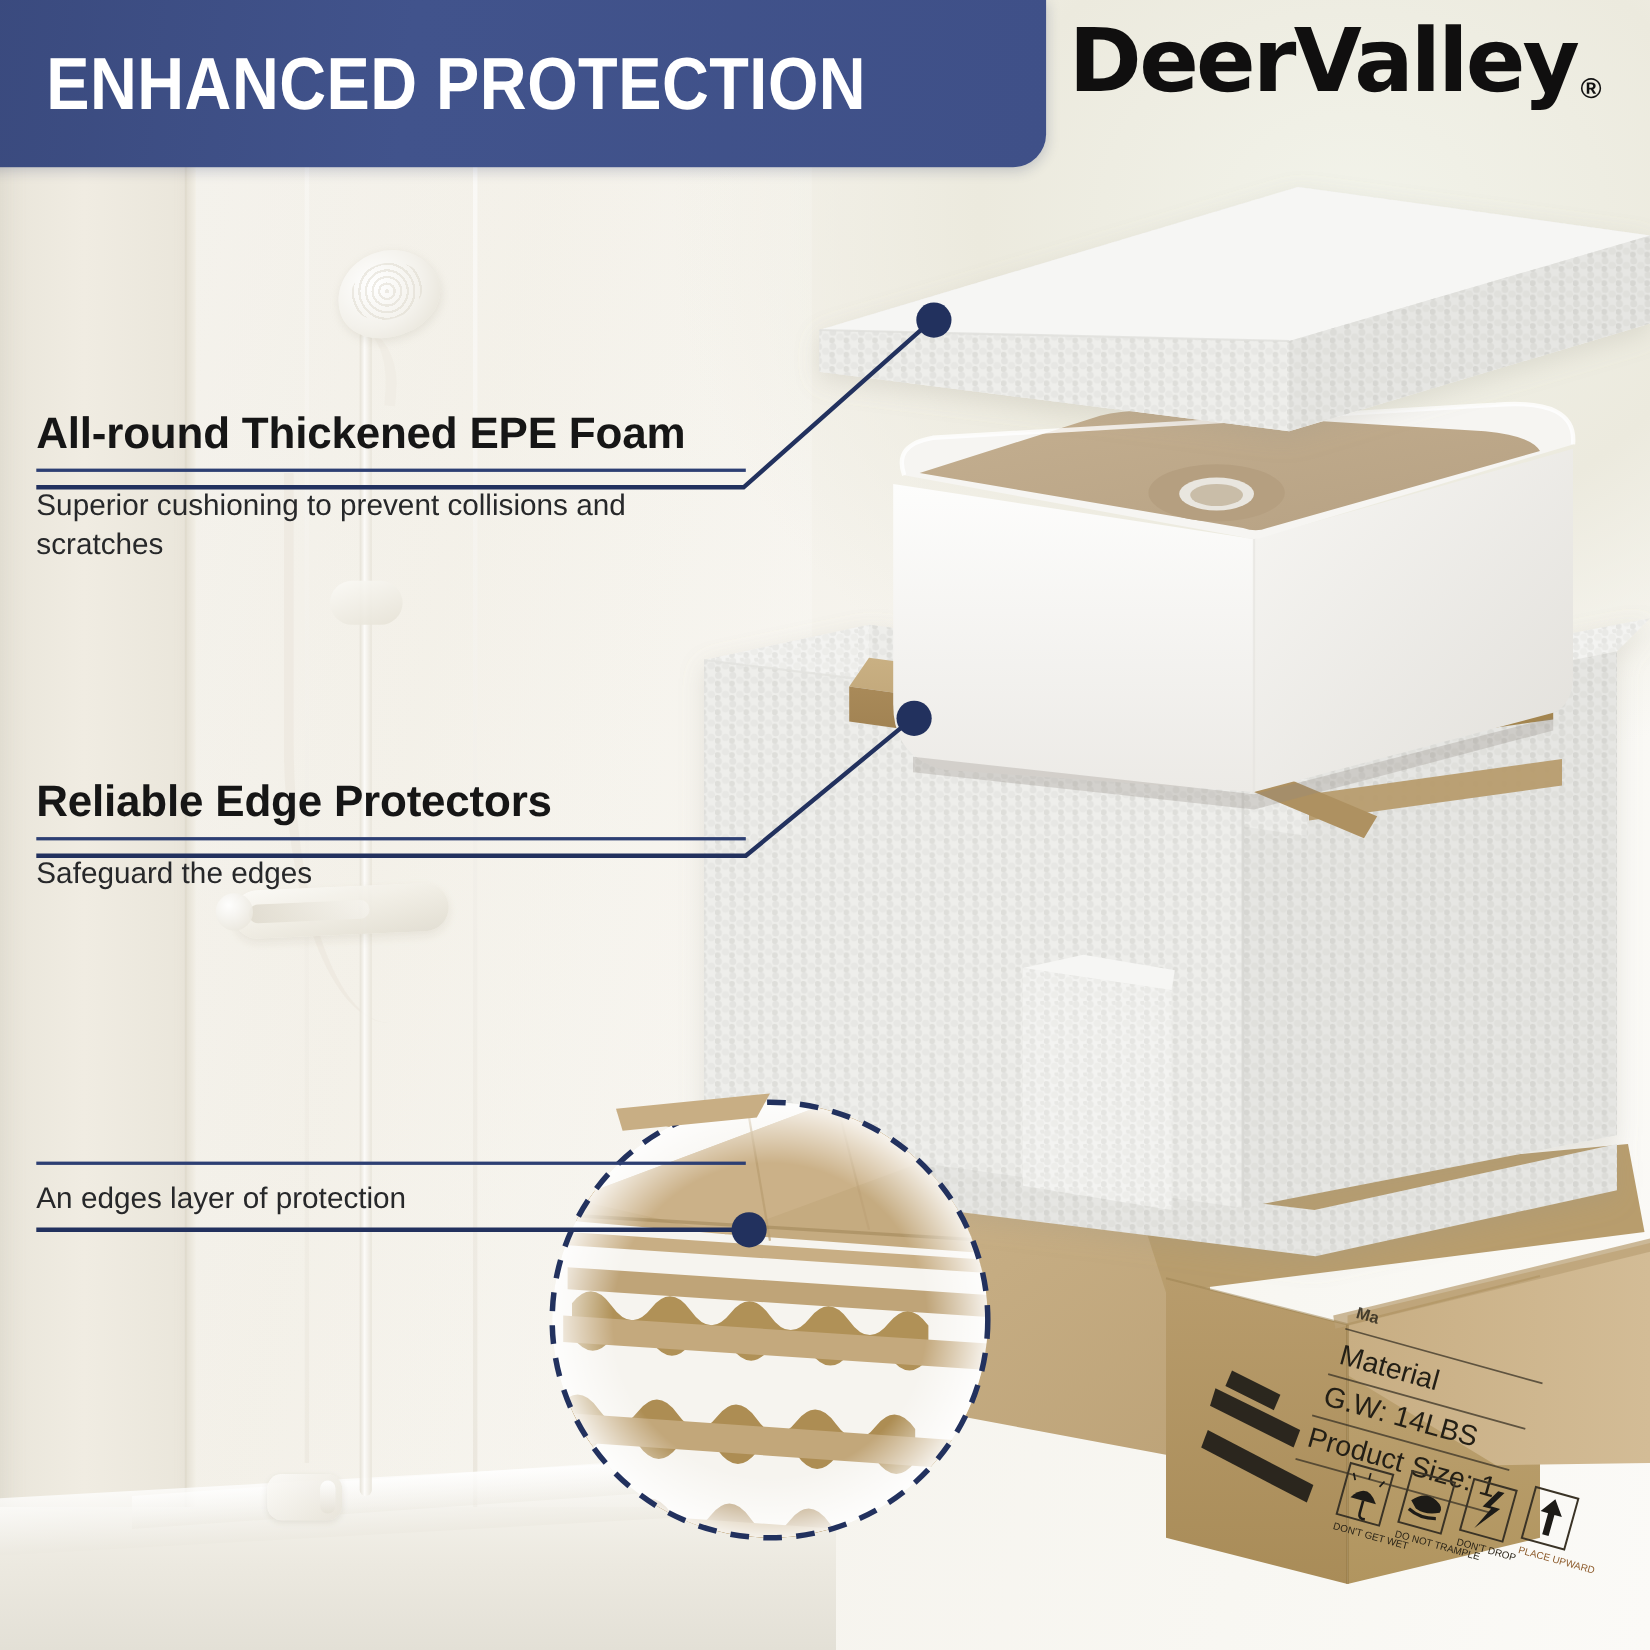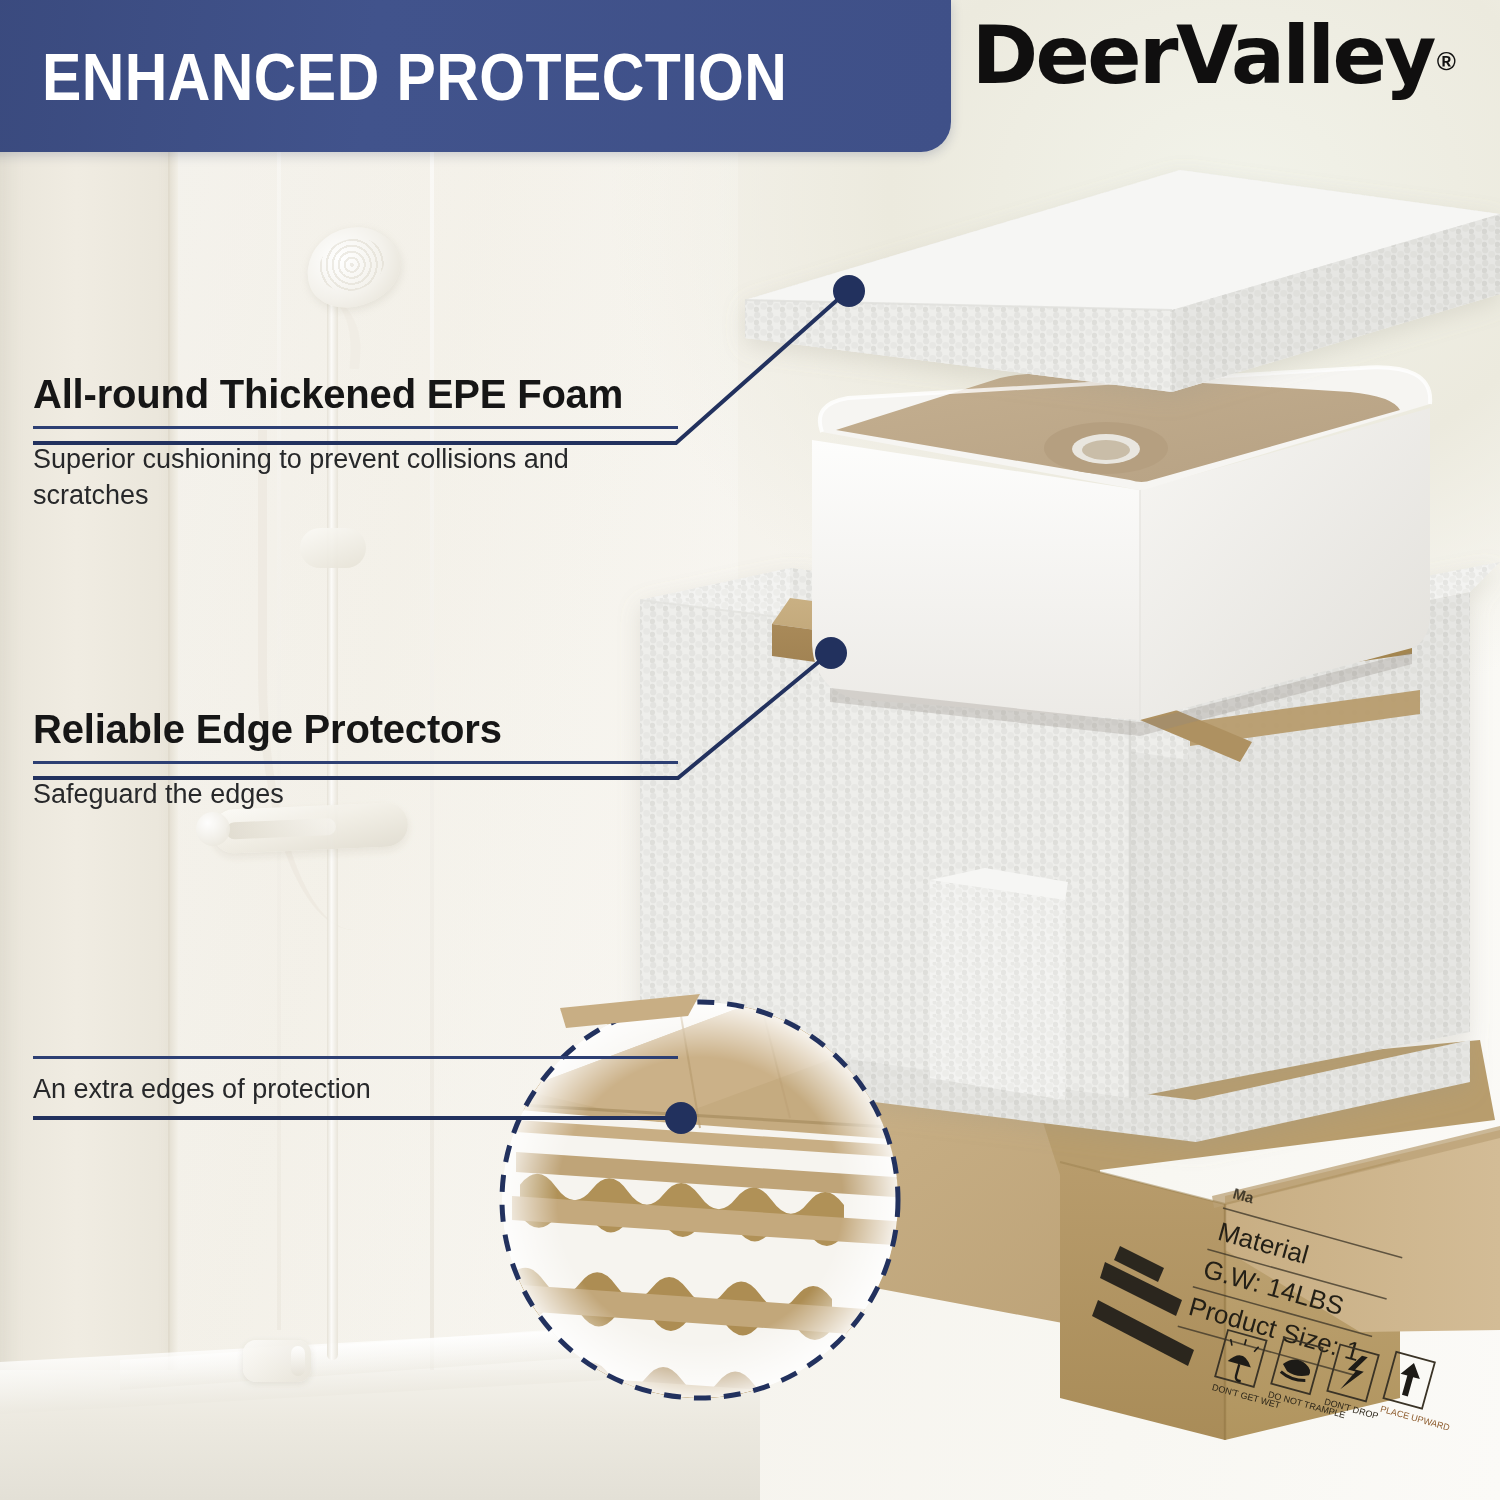--- a/index.html
+++ b/index.html
@@ -132,21 +132,21 @@
     font-family:"Liberation Sans Narrow","Liberation Sans",sans-serif;
     font-weight:700;
     font-size:67px;
     letter-spacing:.5px;
     transform:scaleX(.88);
     transform-origin:left center;
     white-space:nowrap;
   }
   .logo{
     position:absolute; right:44px; top:16px;
-    display:flex; align-items:center;
+    display:flex; align-items:flex-end;
     color:#111;
   }
   .logo-text{
     font-family:"DejaVu Sans","Liberation Sans",sans-serif;
     font-weight:700; font-size:80px; letter-spacing:-2.5px;
     line-height:1; color:#100f0f;
   }
   .logo-reg{ font-size:26px; font-weight:700; margin-top:10px; margin-left:3px; }
 
   
@@ -461,16 +461,16 @@
   </div>
 
   <div class="callout" style="left:33px; top:707px; width:645px;">
     <div class="co-title">Reliable Edge Protectors</div>
     <div class="co-rule"></div>
     <div class="co-sub">Safeguard the edges</div>
   </div>
 
   <div class="callout" style="left:33px; top:1047px; width:645px;">
     <div class="co-rule"></div>
-    <div class="co-sub">An extra edges of protection</div>
+    <div class="co-sub">An edges layer of protection</div>
   </div>
 
 </div>
 
 </body></html>

